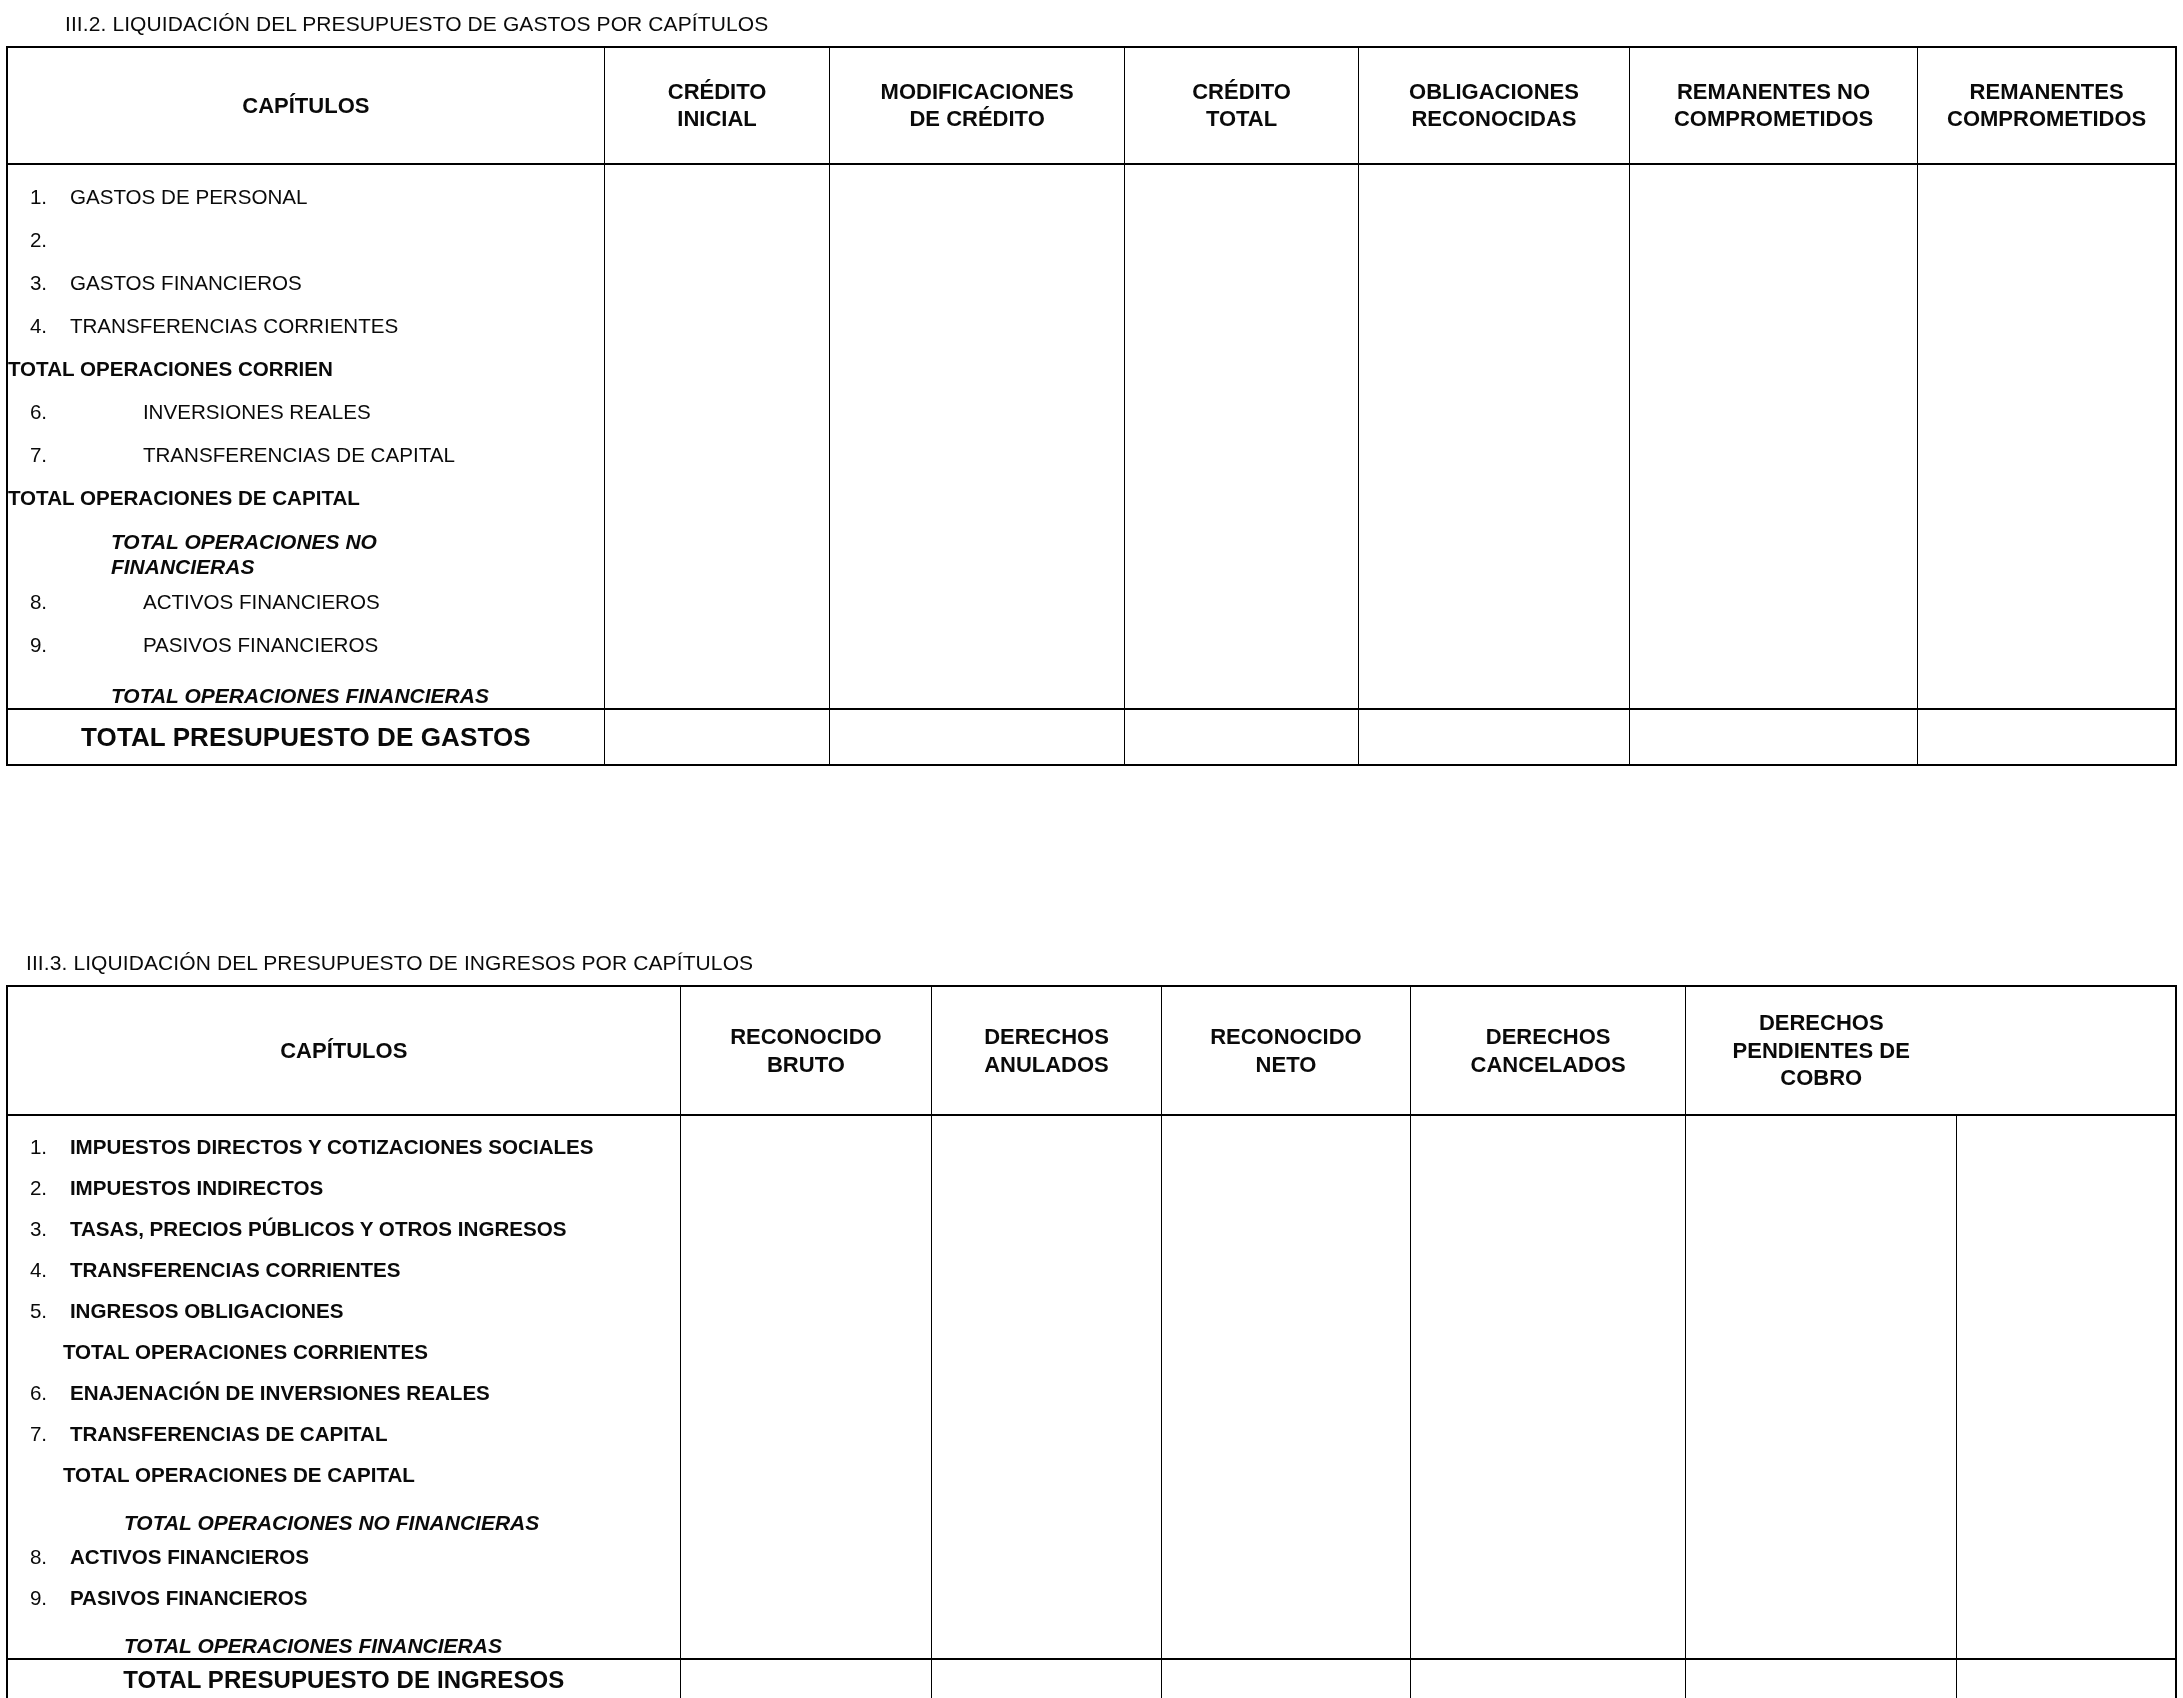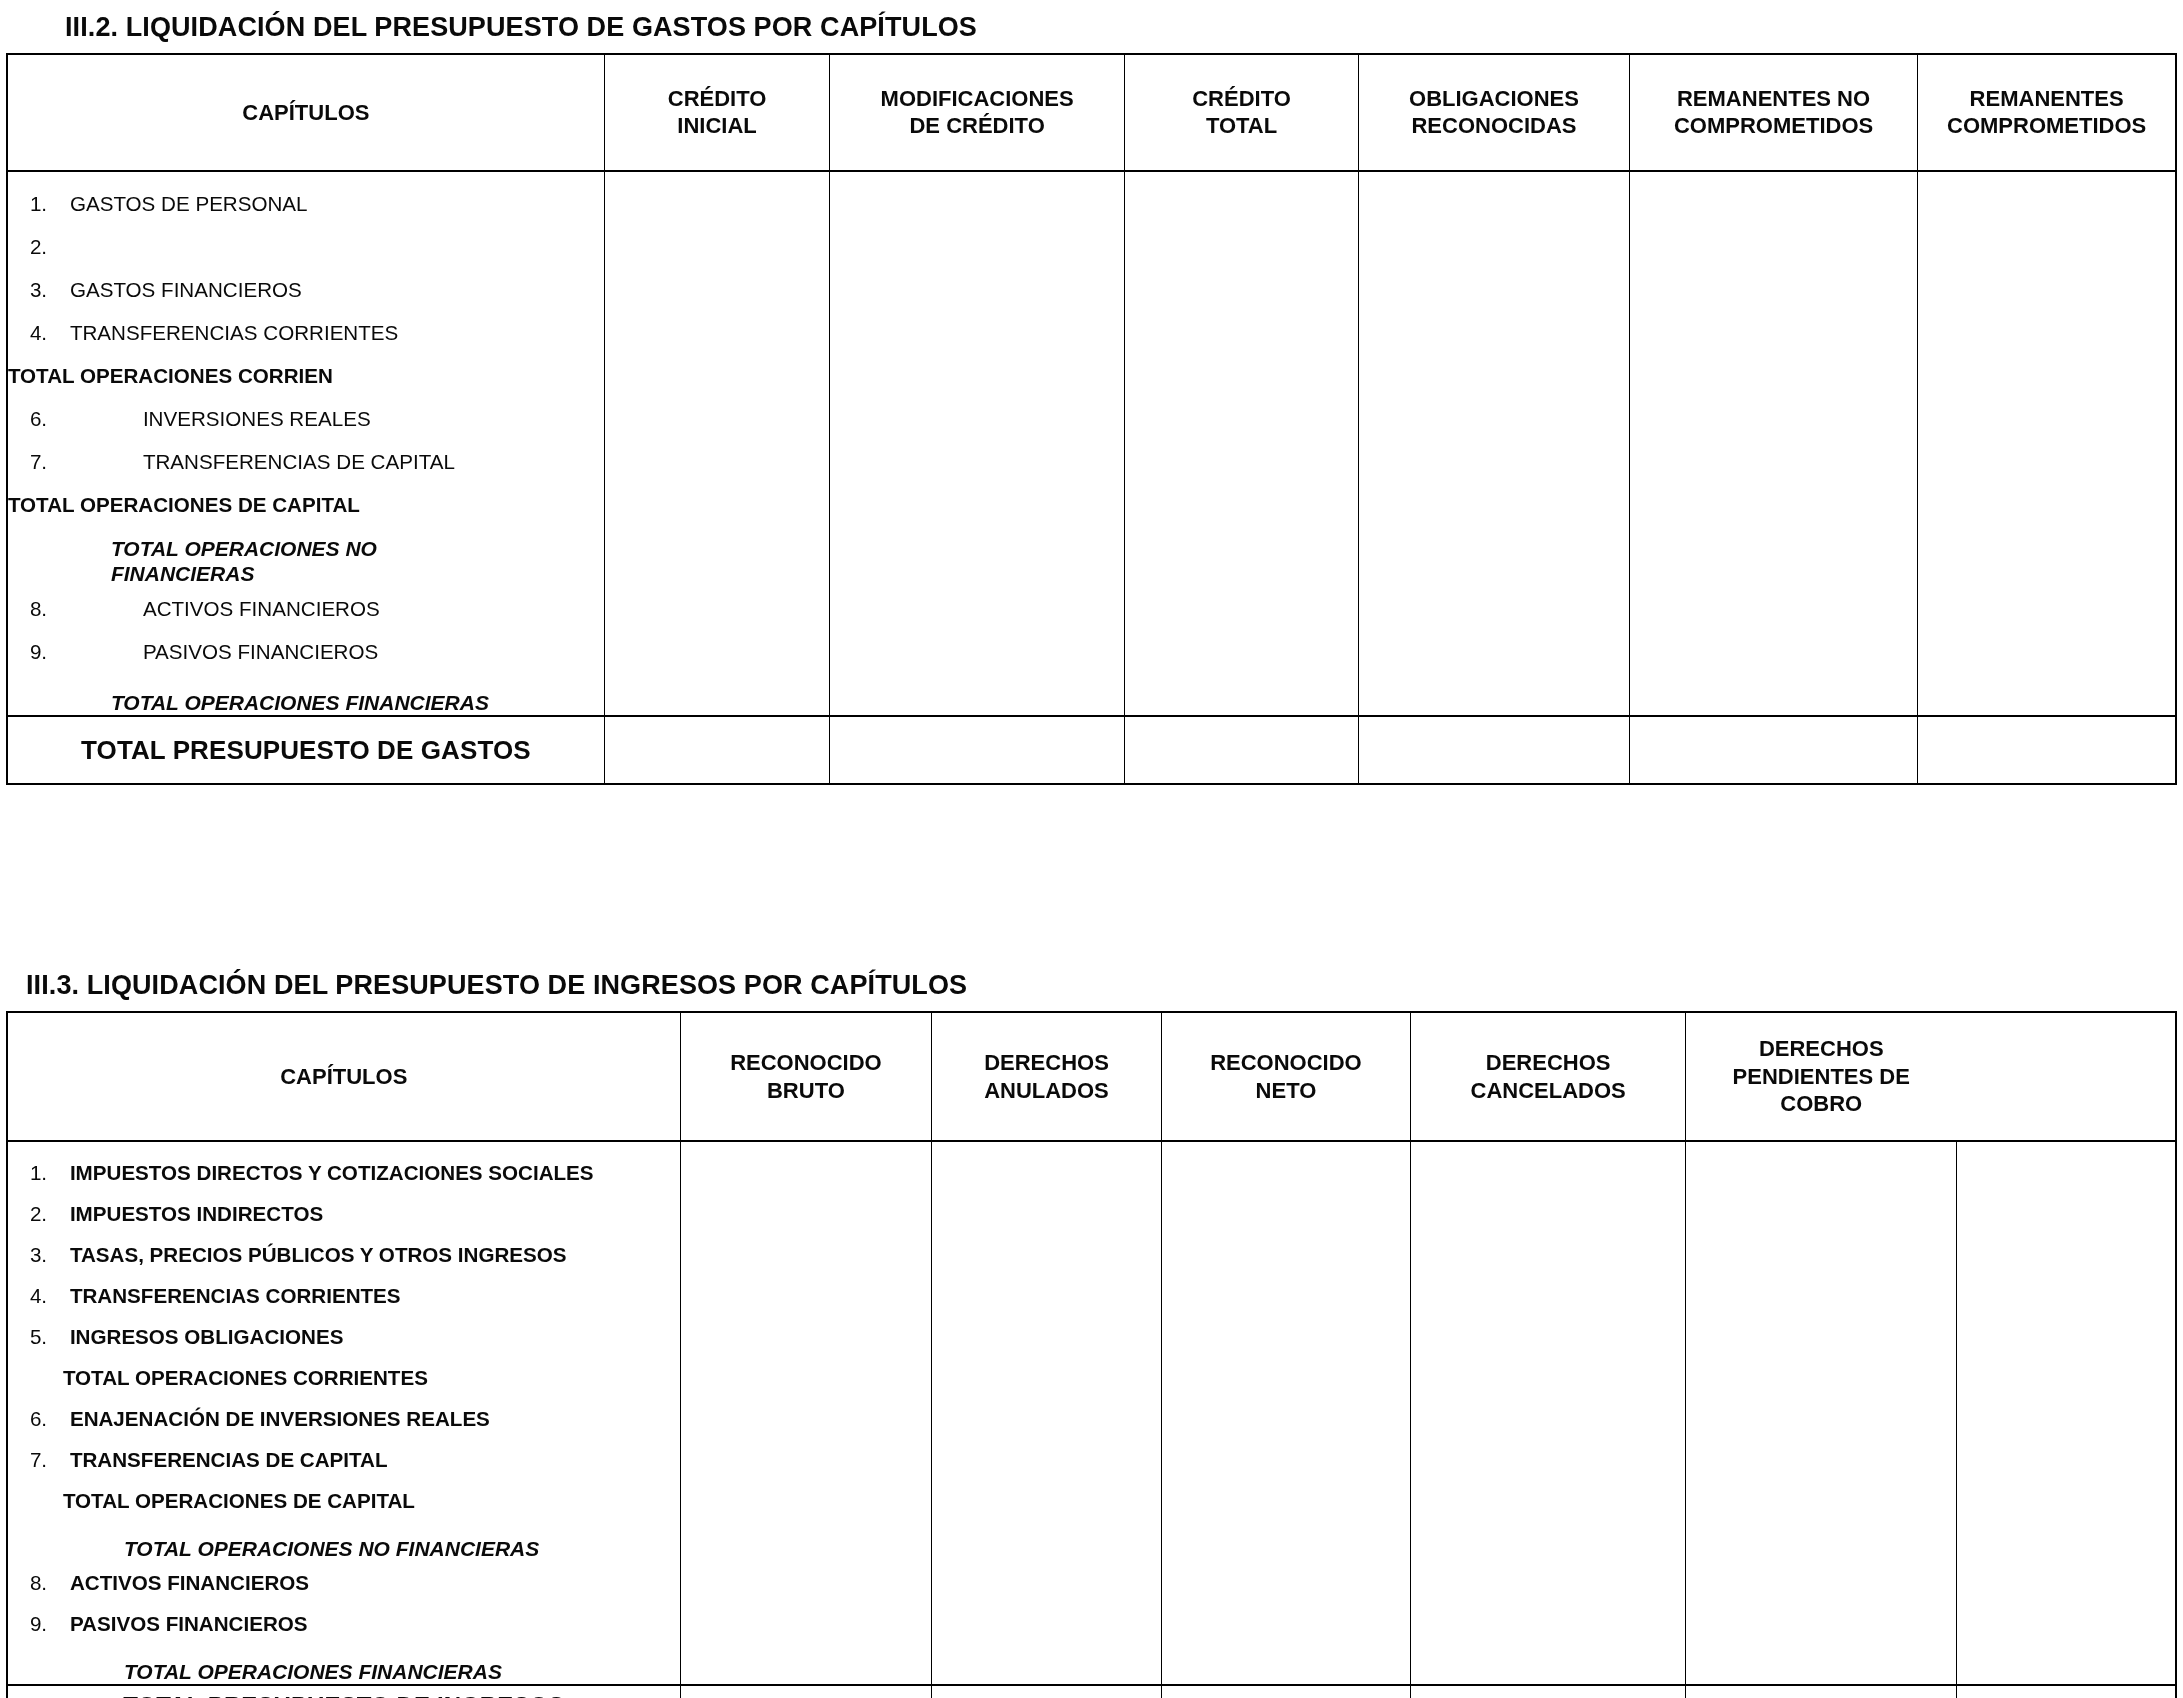--- a/index.html
+++ b/index.html
@@ -6,22 +6,22 @@
   html, body {
     width: 2183px; height: 1699px;
     background: #ffffff;
     color: #0a0a0a;
     font-family: "Liberation Sans", sans-serif;
     overflow: hidden;
   }
   .page { width: 2183px; height: 1699px; position: relative; }
 
   .section-title {
-    font-size: 27px;
-    font-weight: bold;
+    font-size: 21px;
+    font-weight: normal;
     padding: 11.7px 0 10.3px 65px;
     letter-spacing: 0.1px;
     white-space: nowrap;
   }
   .gap-title { margin-top: 173px; padding-left: 26px; }
 
   .tbl {
     margin: 0 5.9px;
     border: 2.2px solid #000;
   }
@@ -64,21 +64,21 @@
   .t1 .row .lbl { max-width: 411px; }
   .t2 .row .lbl { max-width: 558px; font-weight: bold; }
   .t1 .row.deep .lbl { margin-left: 73px; }
 
   .row.subtotal { font-weight: bold; }
   .t2 .row.subtotal { padding-left: 55px; }
   .row.subtotal.ital { font-style: italic; padding-left: 103px; font-size: 21px; align-items: flex-end; }
   .t2 .row.subtotal.ital { padding-left: 116px; }
 
   .tfoot { border-top: 2.2px solid #000; }
-  .t1 .tfoot { height: 68px; }
+  .t1 .tfoot { height: 56px; }
   .t2 .tfoot { height: 43px; }
   .total {
     display: flex; align-items: center; justify-content: center;
     font-weight: bold;
     font-size: 26px;
     letter-spacing: 0.1px;
     white-space: nowrap;
   }
   .t2 .total { font-size: 24px; }
 </style>

